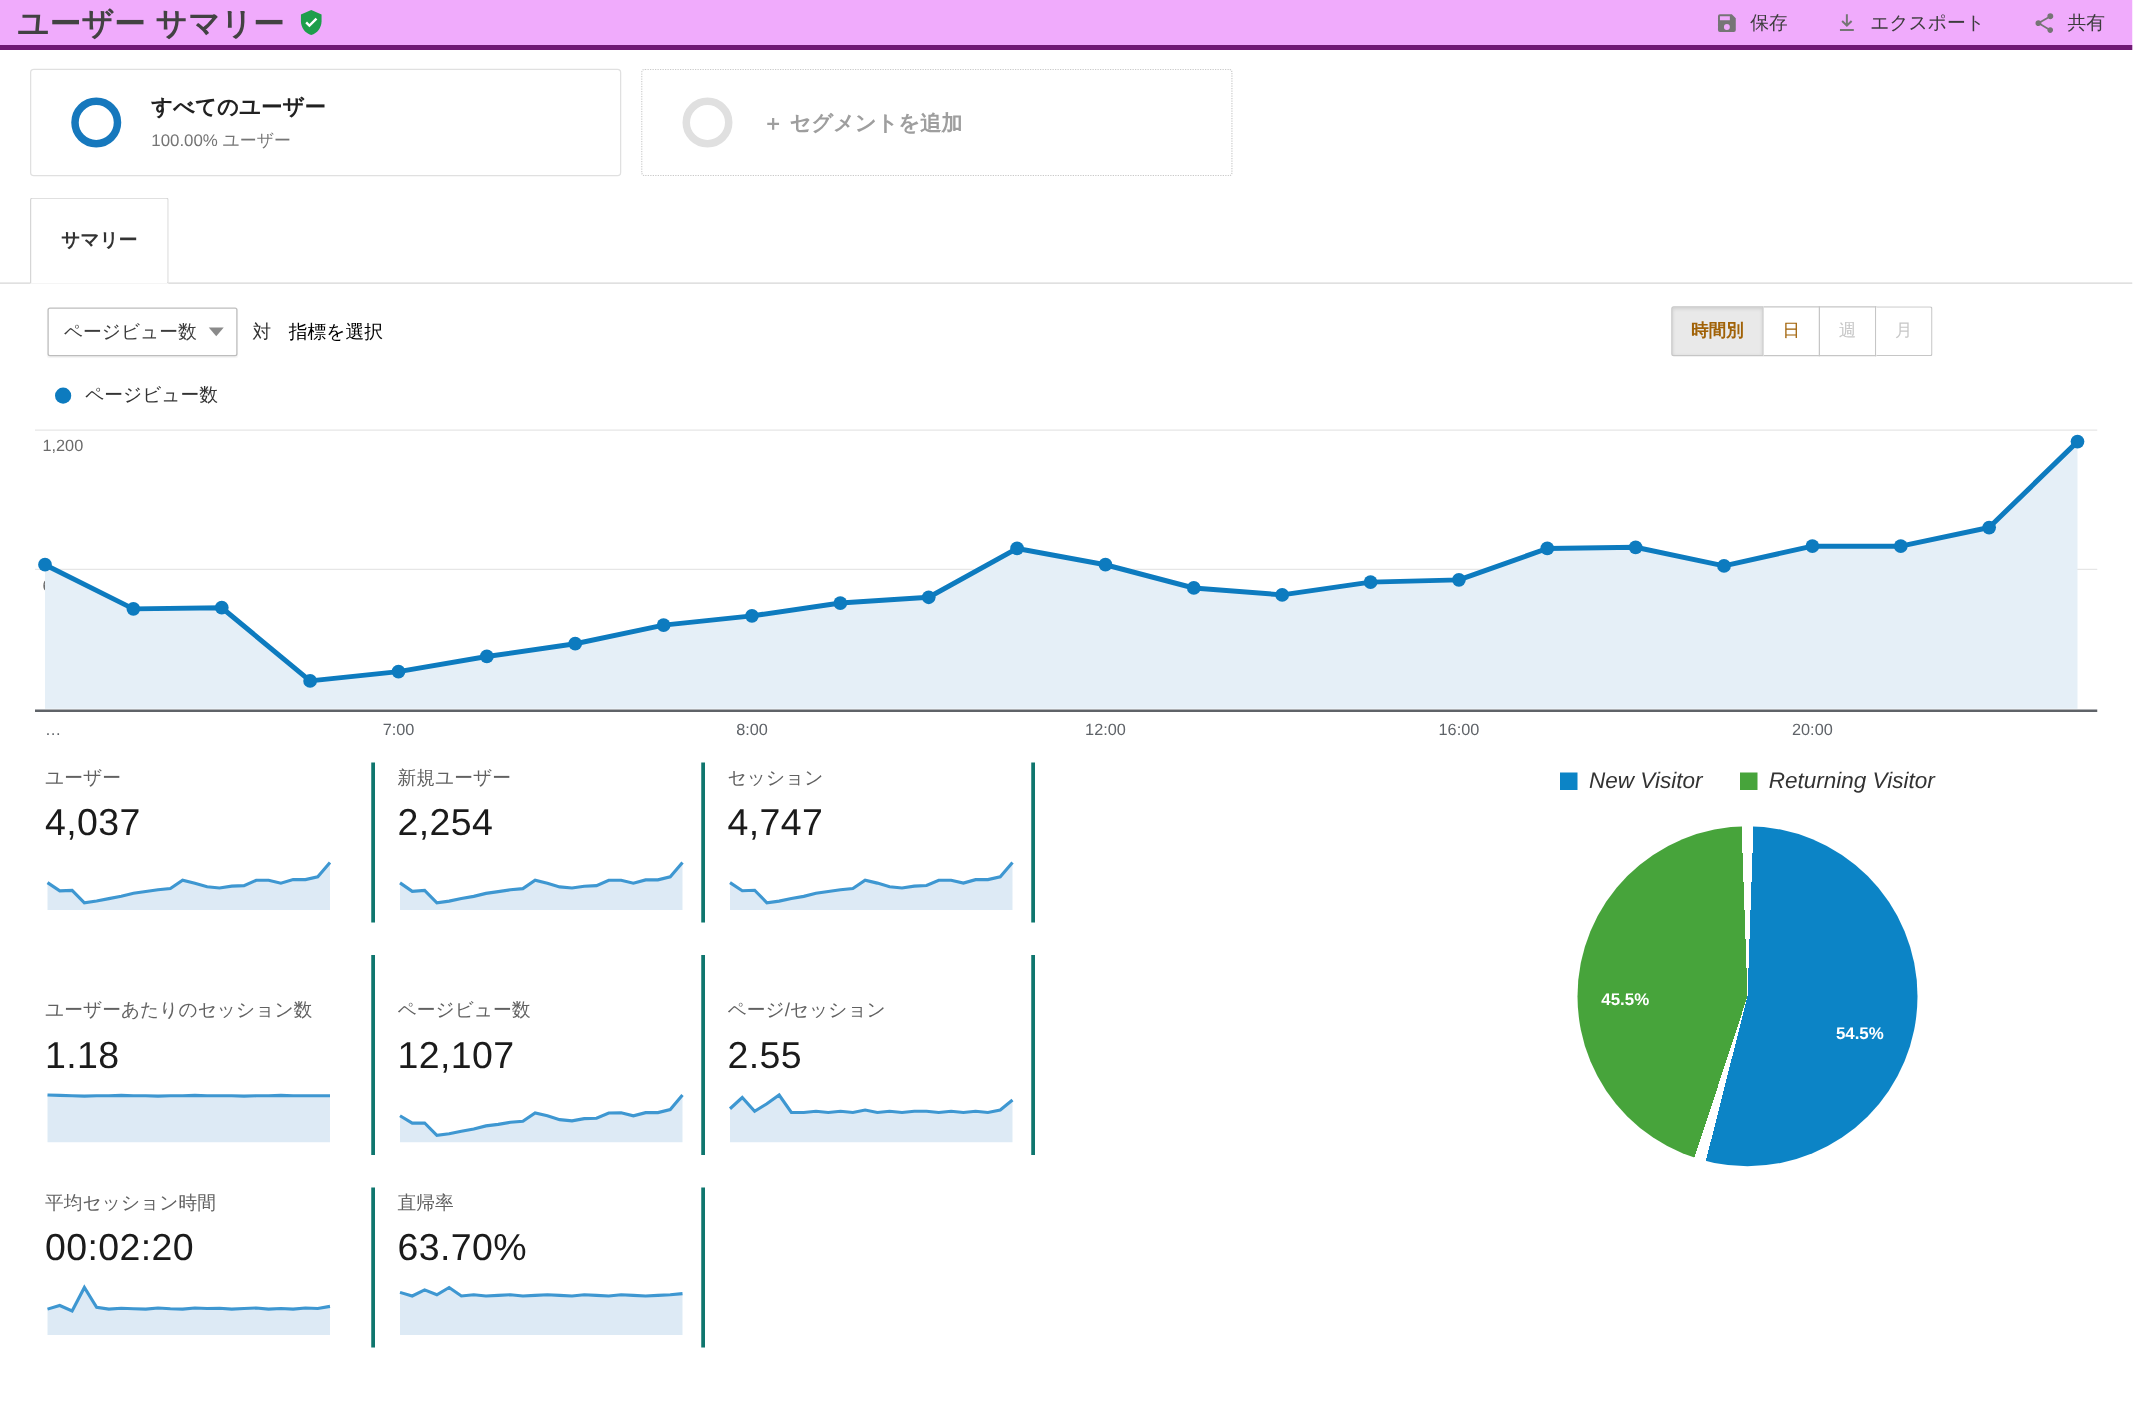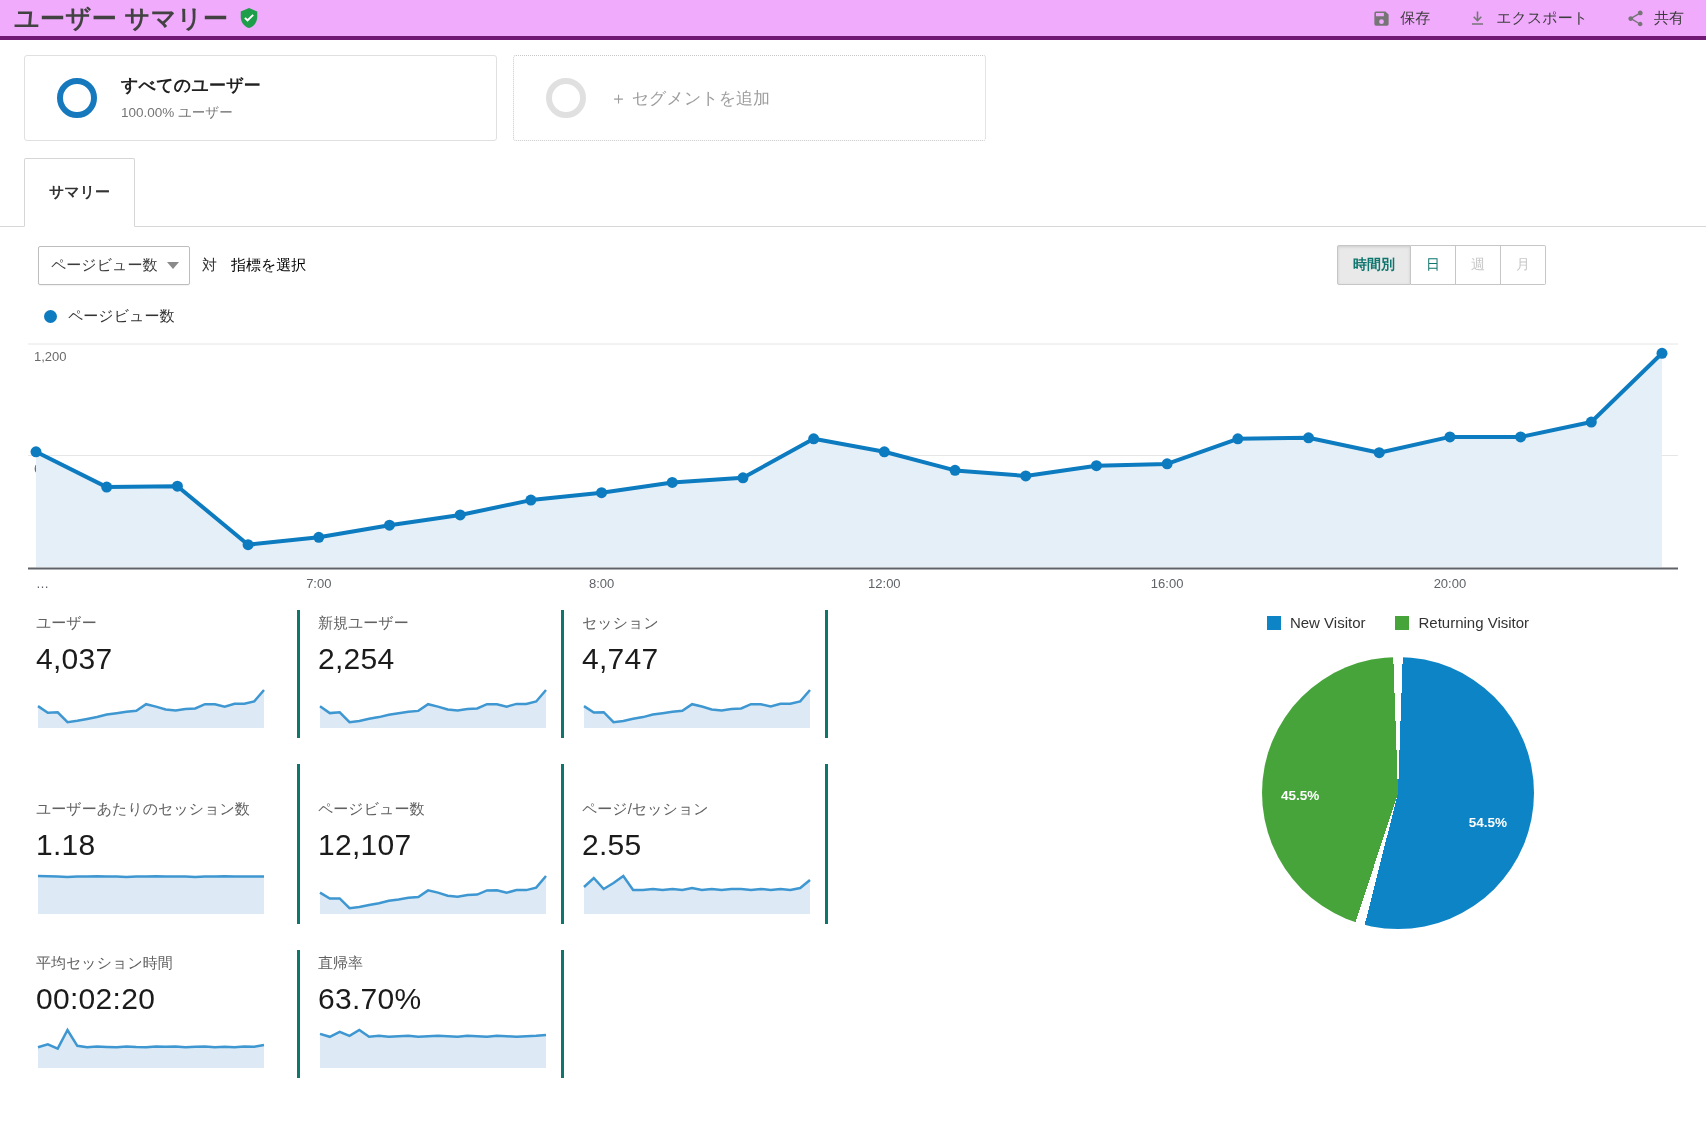--- a/index.html
+++ b/index.html
@@ -18,21 +18,21 @@
   
   .segment-row { display:flex; align-items:flex-start; padding:15px 24px 12px 24px; }
   .segment-card { width:473px; height:86px; border:1px solid #e0e0e0; border-radius:3px;
     display:flex; align-items:center; padding:0 20px 0 32px; cursor:pointer; background:#fff; }
   .segment-card.add { margin-left:16px; border:1px dotted #c9c9c9; }
   .ring { width:40px; height:40px; border-radius:50%; border:6px solid #1678bd; flex:none; }
   .ring.gray { border-color:#e0e0e0; }
   .segment-text { margin-left:24px; }
   .segment-title { font-size:17px; color:#212121; font-weight:bold; letter-spacing:.2px; }
   .segment-sub { font-size:13.5px; color:#757575; margin-top:7px; }
-  .add-label { margin-left:24px; font-size:17px; color:#9e9e9e; }
+  .add-label { margin-left:24px; font-size:17px; color:#9e9e9e;font-weight:bold; }
   .date-picker { margin-left:auto; padding:12px 8px 9px 14px; border-bottom:1px solid #cfcfcf;
     display:flex; align-items:center; gap:14px; cursor:pointer; }
   .date-range { font-size:20px; color:#3c4a52; letter-spacing:.3px; }
   .caret-down { width:0; height:0; border-left:7px solid transparent; border-right:7px solid transparent;
     border-top:8px solid #9e9e9e; }
 
   
   .tab-strip { margin-top:4px; border-bottom:1px solid #d6d6d6; padding-left:24px; }
   .tab { display:inline-block; position:relative; top:1px; background:#fff;
     border:1px solid #d6d6d6; border-bottom:1px solid #fff; border-radius:2px 2px 0 0;
@@ -40,21 +40,21 @@
 
   
   .controls { display:flex; align-items:center; padding:18px 0 10px 38px; }
   .metric-select { display:flex; align-items:center; justify-content:space-between; width:152px;
     border:1px solid #bdbdbd; border-radius:2px; background:#fff; padding:9px 10px 9px 12px;
     font-size:15px; color:#3c3c3c; cursor:pointer; box-shadow:0 1px 1px rgba(0,0,0,.05); }
   .metric-select .caret-down { border-left-width:6px; border-right-width:6px; border-top-width:7px; border-top-color:#8a8a8a; }
   .vs-label { margin:0 14px 0 12px; font-size:15px; color:#333; }
   .compare-link { font-size:15px; color:#000000; text-decoration:none; cursor:pointer; }
   .gran { margin-left:auto; margin-right:160px; display:flex; }
-  .gbtn { font-family:inherit; font-size:14px; color:#0f766e; background:#fff; border:1px solid #c6c6c6;
+  .gbtn { font-family:inherit; font-size:14px; color:#a16207; background:#fff; border:1px solid #c6c6c6;
     border-left:none; padding:10px 15px; cursor:pointer; min-width:40px; }
   .gbtn:first-child { border-left:1px solid #c6c6c6; border-radius:2px 0 0 2px; }
   .gbtn:last-child { border-radius:0 2px 2px 0; }
   .gbtn.active { background:#e9e9e9; box-shadow:inset 0 1px 3px rgba(0,0,0,.12); font-weight:bold; }
   .gbtn.disabled { color:#c7c7c7; cursor:default; }
 
   
   .series-legend { display:flex; align-items:center; gap:11px; padding:12px 0 8px 44px; }
   .series-dot { width:13px; height:13px; border-radius:50%; background:#0d7bbf; }
   .series-name { font-size:15px; color:#333; }
@@ -74,21 +74,21 @@
   .card-cell + .card-cell { padding-left:18px; }
   .card-cell.filler { border-right:none; }
   .card-label { font-size:15px; color:#616161; margin-bottom:8px; line-height:1.45; }
   .row-tall .card-label { min-height:54px; display:flex; align-items:flex-end; }
   .card-value { font-size:30px; color:#1b1b1b; margin-bottom:8px; letter-spacing:.3px; }
   .spark svg { display:block; }
 
   
   .pie-panel { margin-left:auto; width:616px; }
   .pie-legend { display:flex; justify-content:center; gap:30px; padding-top:4px; }
-  .pie-legend-item { display:flex; align-items:center; gap:9px; font-size:15px; color:#333; }
+  .pie-legend-item { display:flex; align-items:center; gap:9px; font-size:18px; color:#333;font-style:italic; }
   .swatch { width:14px; height:14px; }
   .pie { position:relative; width:272px; height:272px; border-radius:50%; margin:26px auto 0 auto; }
   .pie-label { position:absolute; color:#fff; font-size:13.5px; font-weight:600; }
   .pie-label.green { left:7%; top:48%; }
   .pie-label.blue { left:76%; top:58%; }
 </style>
 </head>
 <body>
 
 <div class="topbar">

